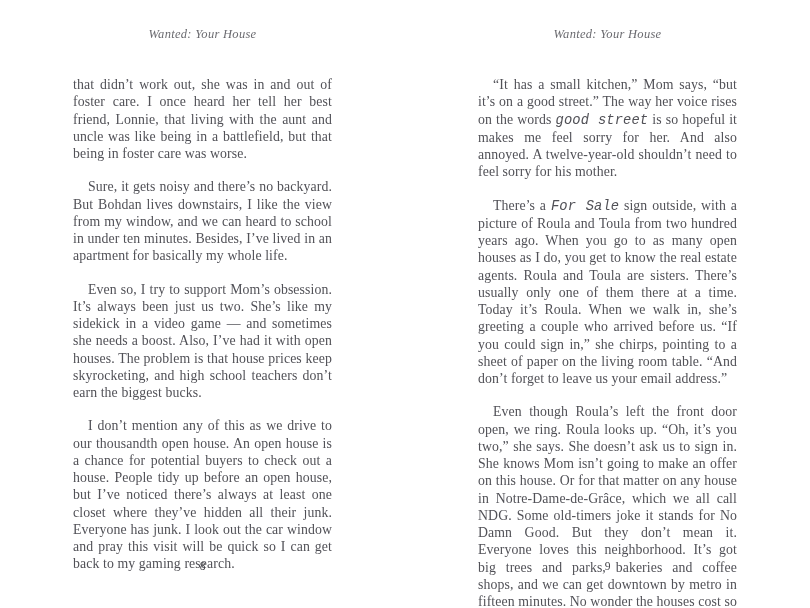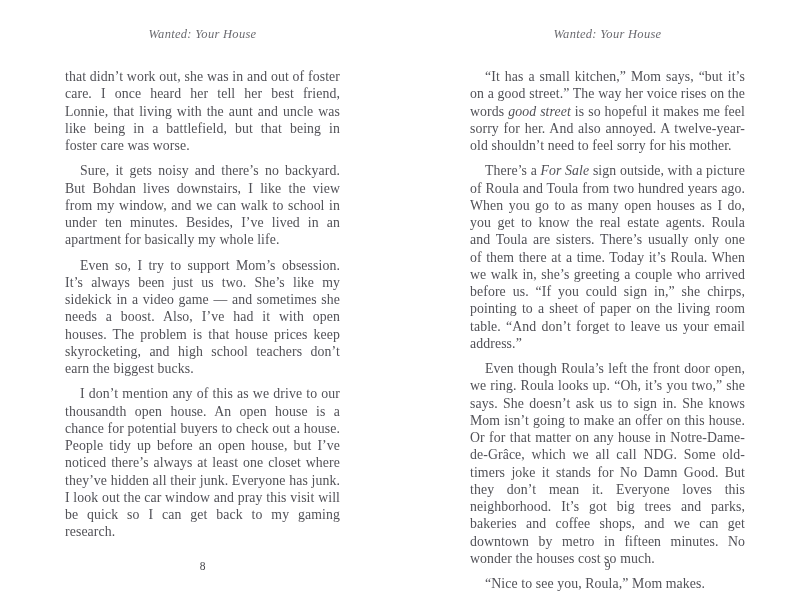--- a/index.html
+++ b/index.html
@@ -36,49 +36,50 @@
     top: 60px;
     left: 57px;
     width: 291px;
     text-align: justify;
     font-size: 13.8px;
     line-height: 17.25px;
     color: #515157;
     letter-spacing: 0.1px;
   }
   .page-body p {
-    margin: 8px;
+    margin: 16px;
     padding: 0;
   }
   .page-body p.indent {
     text-indent: 15px;
   }
   .page-body i {
     font-style: italic;
+    font-family: Liberation Mono, monospace;
   }
   .page-number {
     position: absolute;
     top: 560px;
     left: 0;
     right: 0;
     text-align: center;
     font-size: 11.5px;
     color: #46464b;
   }
 </style>
 </head>
 <body>
 
 <div class="spread">
 
   <div class="page">
     <div class="running-header">Wanted: Your House</div>
     <div class="page-body">
         <p>that didn’t work out, she was in and out of foster care. I once heard her tell her best friend, Lonnie, that living with the aunt and uncle was like being in a battlefield, but that being in foster care was worse.</p>
-        <p class="indent">Sure, it gets noisy and there’s no backyard. But Bohdan lives downstairs, I like the view from my window, and we can walk to school in under ten minutes. Besides, I’ve lived in an apartment for basically my whole life.</p>
+        <p class="indent">Sure, it gets noisy and there’s no backyard. But Bohdan lives downstairs, I like the view from my window, and we can heard to school in under ten minutes. Besides, I’ve lived in an apartment for basically my whole life.</p>
         <p class="indent">Even so, I try to support Mom’s obsession. It’s always been just us two. She’s like my sidekick in a video game — and sometimes she needs a boost. Also, I’ve had it with open houses. The problem is that house prices keep skyrocketing, and high school teachers don’t earn the biggest bucks.</p>
         <p class="indent">I don’t mention any of this as we drive to our thousandth open house. An open house is a chance for potential buyers to check out a house. People tidy up before an open house, but I’ve noticed there’s always at least one closet where they’ve hidden all their junk. Everyone has junk. I look out the car window and pray this visit will be quick so I can get back to my gaming research.</p>
       </div>
     <div class="page-number">8</div>
   </div>
 
   <div class="page">
     <div class="running-header">Wanted: Your House</div>
     <div class="page-body">
         <p class="indent">“It has a small kitchen,” Mom says, “but it’s on a good street.” The way her voice rises on the words <i>good street</i> is so hopeful it makes me feel sorry for her. And also annoyed. A twelve-year-old shouldn’t need to feel sorry for his mother.</p>

